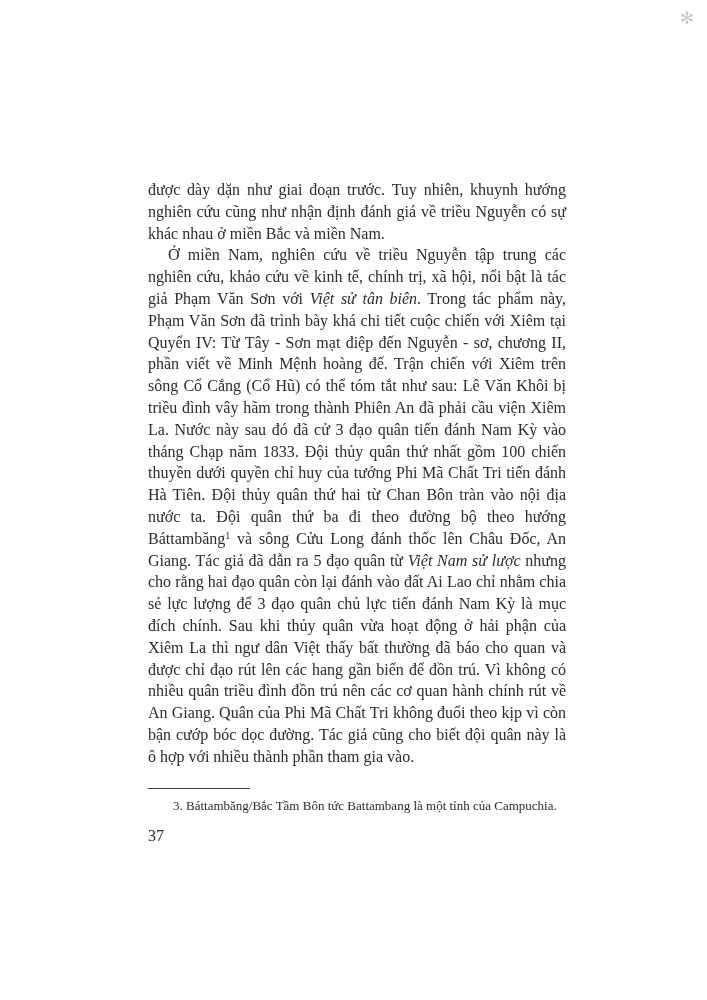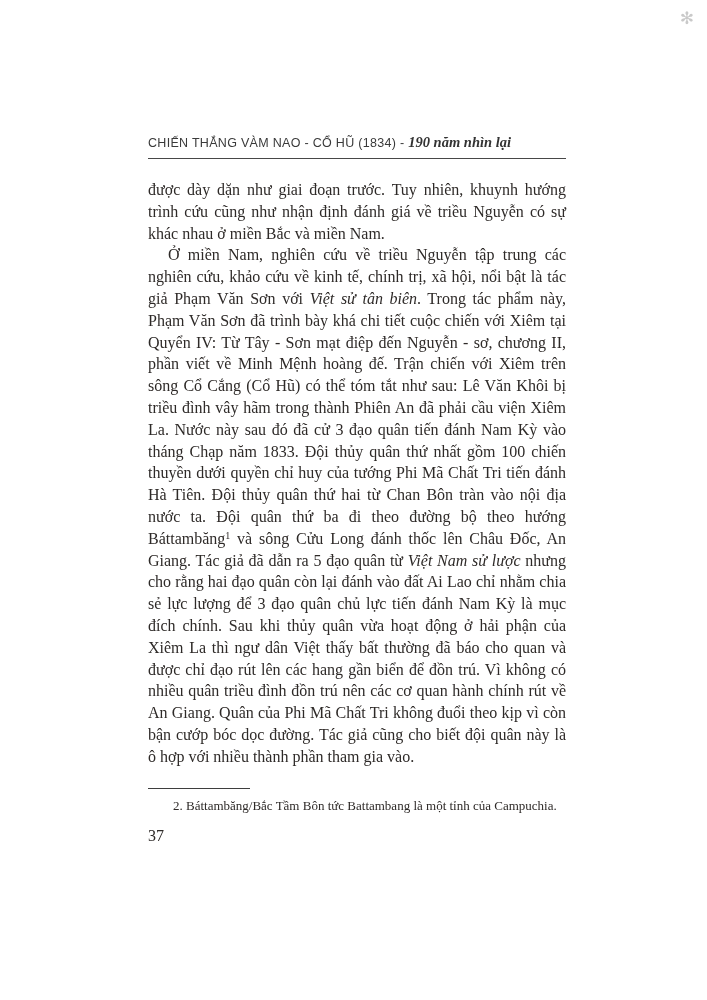--- a/index.html
+++ b/index.html
@@ -63,26 +63,25 @@
     font-size: 16px;
   }
 </style>
 </head>
 <body>
 
 <div class="page">
 
   <div class="flower">✻</div>
 
-  <div class="header"><span class="header-main">CHIẾN THẮNG VÀM NAO - CỔ HŨ (1834) - </span><span class="header-italic">190 năm nhìn lại</span></div>
 
   <div class="body-text">
-    <p class="para para1">được dày dặn như giai đoạn trước. Tuy nhiên, khuynh hướng trình cứu cũng như nhận định đánh giá về triều Nguyễn có sự khác nhau ở miền Bắc và miền Nam.</p>
+    <p class="para para1">được dày dặn như giai đoạn trước. Tuy nhiên, khuynh hướng nghiên cứu cũng như nhận định đánh giá về triều Nguyễn có sự khác nhau ở miền Bắc và miền Nam.</p>
     <p class="para para2"><span>Ở miền Nam, nghiên cứu về triều Nguyễn tập trung các nghiên cứu, khảo cứu về kinh tế, chính trị, xã hội, nổi bật là tác giả Phạm Văn Sơn với </span><span class="italic">Việt sử tân biên</span><span>. Trong tác phẩm này, Phạm Văn Sơn đã trình bày khá chi tiết cuộc chiến với Xiêm tại Quyển IV: Từ Tây - Sơn mạt điệp đến Nguyễn - sơ, chương II, phần viết về Minh Mệnh hoàng đế. Trận chiến với Xiêm trên sông Cổ Cắng (Cổ Hũ) có thể tóm tắt như sau: Lê Văn Khôi bị triều đình vây hãm trong thành Phiên An đã phải cầu viện Xiêm La. Nước này sau đó đã cử 3 đạo quân tiến đánh Nam Kỳ vào tháng Chạp năm 1833. Đội thủy quân thứ nhất gồm 100 chiến thuyền dưới quyền chỉ huy của tướng Phi Mã Chất Tri tiến đánh Hà Tiên. Đội thủy quân thứ hai từ Chan Bôn tràn vào nội địa nước ta. Đội quân thứ ba đi theo đường bộ theo hướng Báttambăng</span><sup class="sup">1</sup><span> và sông Cửu Long đánh thốc lên Châu Đốc, An Giang. Tác giả đã dẫn ra 5 đạo quân từ </span><span class="italic">Việt Nam sử lược</span><span> nhưng cho rằng hai đạo quân còn lại đánh vào đất Ai Lao chỉ nhằm chia sẻ lực lượng để 3 đạo quân chủ lực tiến đánh Nam Kỳ là mục đích chính. Sau khi thủy quân vừa hoạt động ở hải phận của Xiêm La thì ngư dân Việt thấy bất thường đã báo cho quan và được chỉ đạo rút lên các hang gần biển để đồn trú. Vì không có nhiều quân triều đình đồn trú nên các cơ quan hành chính rút về An Giang. Quân của Phi Mã Chất Tri không đuổi theo kịp vì còn bận cướp bóc dọc đường. Tác giả cũng cho biết đội quân này là ô hợp với nhiều thành phần tham gia vào.</span></p>
   </div>
 
   <div class="footnote-rule"></div>
 
-  <div class="footnote">2. Báttambăng/Bắc Tầm Bôn tức Battambang là một tỉnh của Campuchia.</div>
+  <div class="footnote">3. Báttambăng/Bắc Tầm Bôn tức Battambang là một tỉnh của Campuchia.</div>
 
   <div class="page-number">37</div>
 
 </div>
 
 </body></html>

